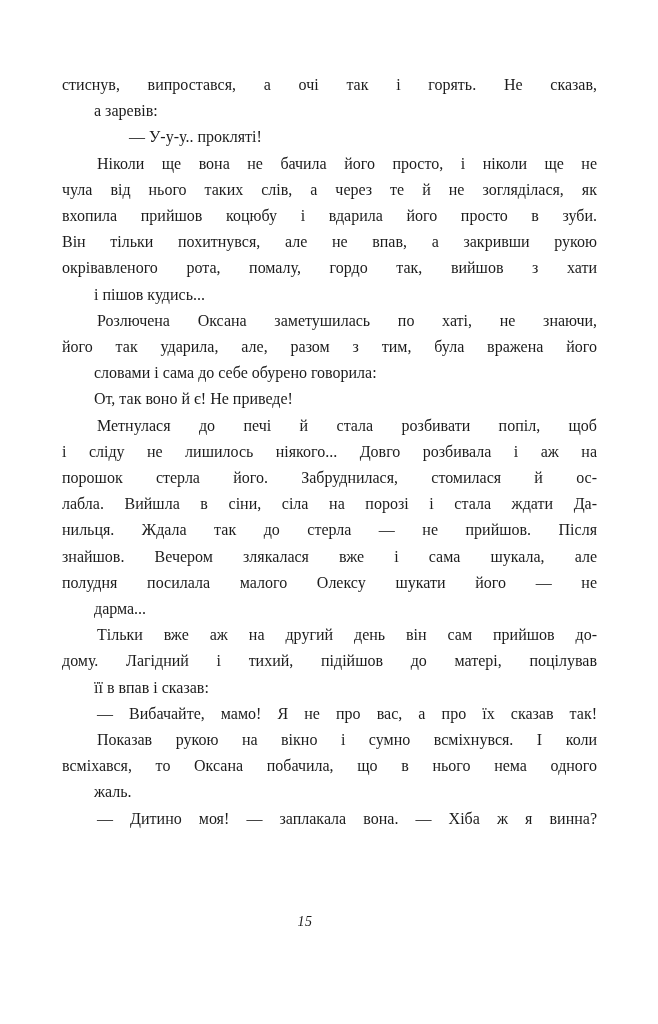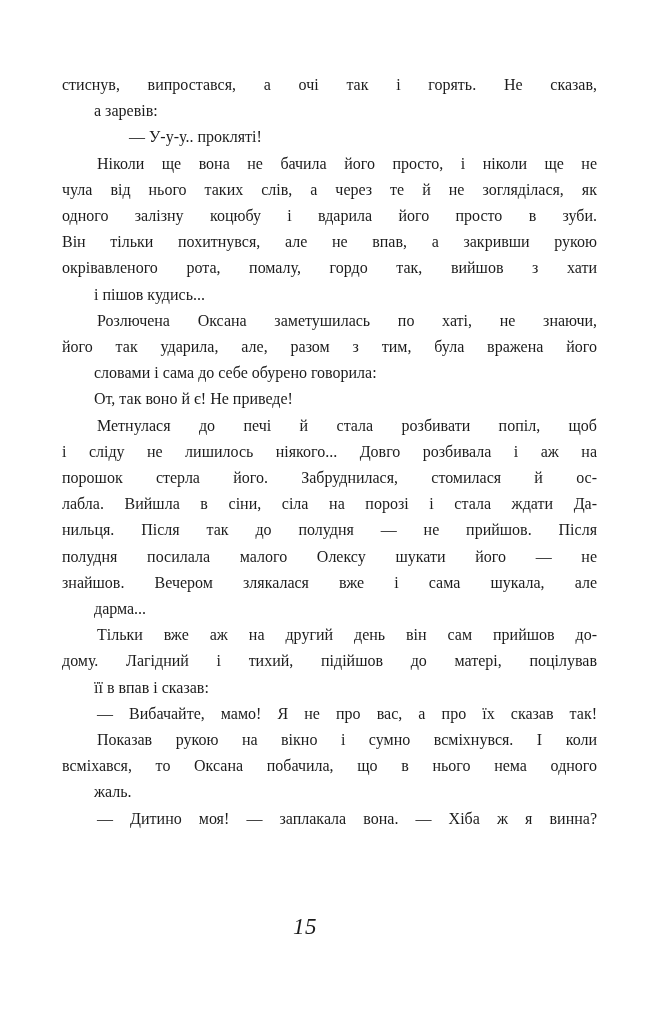--- a/index.html
+++ b/index.html
@@ -36,49 +36,49 @@
   .line.indent {
     text-indent: 35px;
   }
   .folio {
     position: absolute;
     top: 914px;
     left: 0;
     width: 610px;
     text-align: center;
     font-style: italic;
-    font-size: 23px;
+    font-size: 14px;
     letter-spacing: 0.5px;
   }
 </style>
 </head>
 <body style="background: rgb(255, 255, 255); color: rgb(28, 28, 28);">
 
 <div class="page">
   <div class="text-block">
       <div class="line">стиснув, випростався, а очі так і горять. Не сказав,</div>
       <div class="line no-j">а заревів:</div>
       <div class="line indent no-j">— У-у-у.. прокляті!</div>
       <div class="line indent">Ніколи ще вона не бачила його просто, і ніколи ще не</div>
       <div class="line">чула від нього таких слів, а через те й не зогляділася, як</div>
-      <div class="line">одного залізну коцюбу і вдарила його просто в зуби.</div>
+      <div class="line">вхопила прийшов коцюбу і вдарила його просто в зуби.</div>
       <div class="line">Він тільки похитнувся, але не впав, а закривши рукою</div>
       <div class="line">окрівавленого рота, помалу, гордо так, вийшов з хати</div>
       <div class="line no-j">і пішов кудись...</div>
       <div class="line indent">Розлючена Оксана заметушилась по хаті, не знаючи,</div>
       <div class="line">його так ударила, але, разом з тим, була вражена його</div>
       <div class="line no-j">словами і сама до себе обурено говорила:</div>
       <div class="line no-j">От, так воно й є! Не приведе!</div>
       <div class="line indent">Метнулася до печі й стала розбивати попіл, щоб</div>
       <div class="line">і сліду не лишилось ніякого... Довго розбивала і аж на</div>
       <div class="line">порошок стерла його. Забруднилася, стомилася й ос-</div>
       <div class="line">лабла. Вийшла в сіни, сіла на порозі і стала ждати Да-</div>
-      <div class="line">нильця. Після так до полудня — не прийшов. Після</div>
+      <div class="line">нильця. Ждала так до стерла — не прийшов. Після</div>
+      <div class="line">знайшов. Вечером злякалася вже і сама шукала, але</div>
       <div class="line">полудня посилала малого Олексу шукати його — не</div>
-      <div class="line">знайшов. Вечером злякалася вже і сама шукала, але</div>
       <div class="line no-j">дарма...</div>
       <div class="line indent">Тільки вже аж на другий день він сам прийшов до-</div>
       <div class="line">дому. Лагідний і тихий, підійшов до матері, поцілував</div>
       <div class="line no-j">її в впав і сказав:</div>
       <div class="line indent">— Вибачайте, мамо! Я не про вас, а про їх сказав так!</div>
       <div class="line indent">Показав рукою на вікно і сумно всміхнувся. І коли</div>
       <div class="line">всміхався, то Оксана побачила, що в нього нема одного</div>
       <div class="line no-j">жаль.</div>
       <div class="line indent">— Дитино моя! — заплакала вона. — Хіба ж я винна?</div>
     </div>

